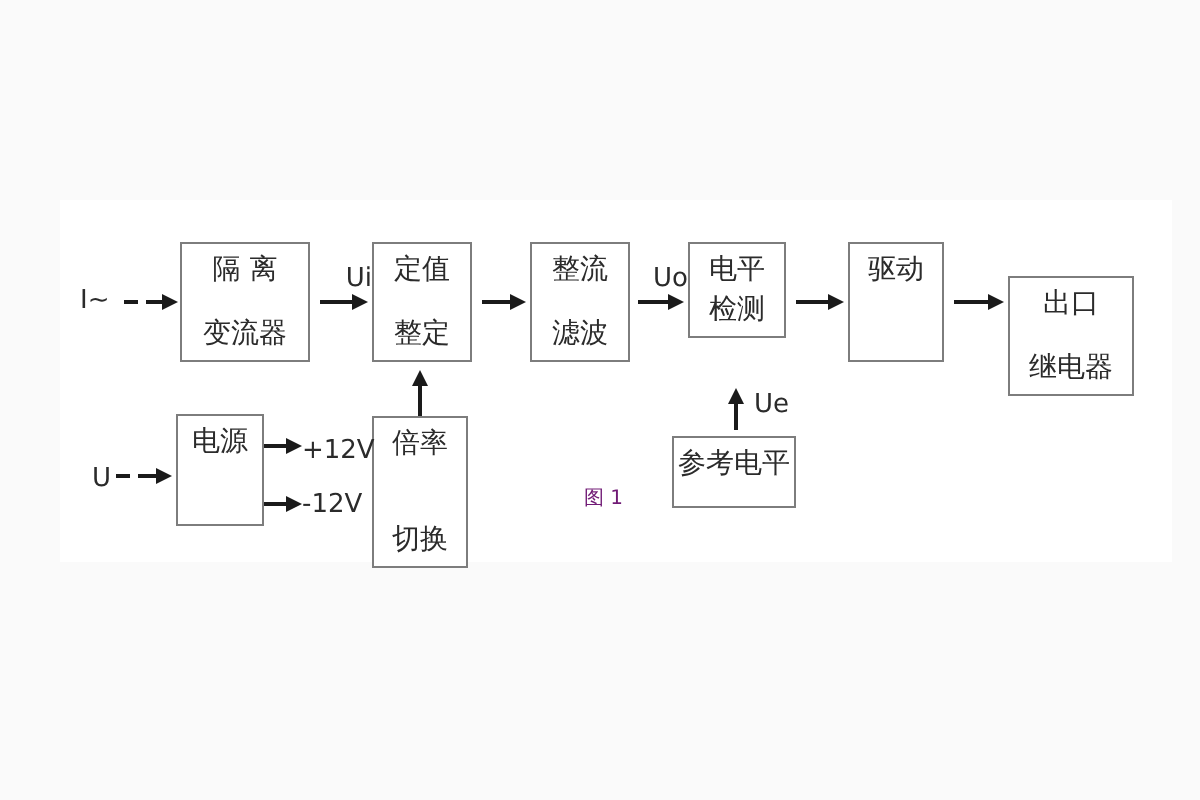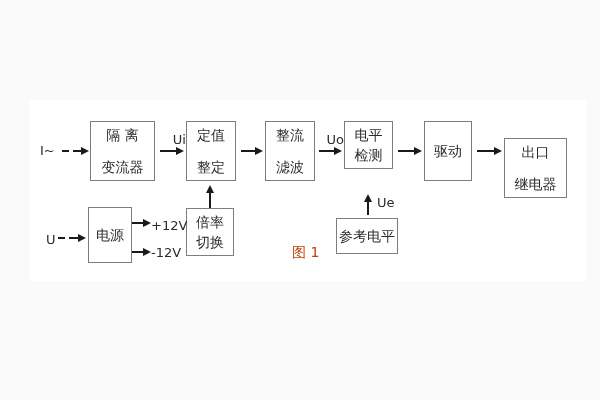--- a/index.html
+++ b/index.html
@@ -13,24 +13,24 @@
     position:absolute;left:30px;top:100px;width:556px;height:181px;
     background:#ffffff;
   }
   .box{
     position:absolute;box-sizing:border-box;
     background:#ffffff;border:1px solid #7d7d7d;
     display:flex;flex-direction:column;align-items:center;justify-content:space-between;
     font-size:14px;line-height:1;text-align:center;color:#2b2b2b;
     padding:6px 2px;white-space:nowrap;
   }
-  .box.single{justify-content:center}
+  .box.single{justify-content:flex-start}
   .sig{position:absolute;font-size:13px;line-height:1;white-space:nowrap;color:#2b2b2b}
   .sig.center{text-align:right}
-  .caption{position:absolute;font-size:14px;line-height:1;white-space:nowrap;color:#c2410c}
+  .caption{position:absolute;font-size:10px;line-height:1;white-space:nowrap;color:#701a75}
   
   .arrow-r{position:absolute;height:10px;display:flex;align-items:center}
   .arrow-r .dash{width:7px;height:1.5px;background:#1a1a1a;margin-right:4px}
   .arrow-r .shaft{flex:1;height:1.5px;background:#1a1a1a}
   .arrow-r .head{width:0;height:0;border-left:8px solid #1a1a1a;border-top:4.5px solid transparent;border-bottom:4.5px solid transparent}
   
   .arrow-u{position:absolute;width:10px;display:flex;flex-direction:column;align-items:center}
   .arrow-u .head{width:0;height:0;border-bottom:8px solid #1a1a1a;border-left:4.5px solid transparent;border-right:4.5px solid transparent}
   .arrow-u .shaft{width:1.5px;flex:1;background:#1a1a1a}
 </style>
@@ -65,21 +65,21 @@
 
 <div class="box" style="left:504px;top:138px;width:63px;height:60px">
   <span>出口</span>
   <span>继电器</span>
 </div>
 
 <div class="box single" style="left:88px;top:207px;width:44px;height:56px">
   <span>电源</span>
 </div>
 
-<div class="box" style="left:186px;top:208px;width:48px;height:48px">
+<div class="box" style="left:186px;top:208px;width:48px;height:76px">
   <span>倍率</span>
   <span>切换</span>
 </div>
 
 <div class="box single" style="left:336px;top:218px;width:62px;height:36px">
   <span>参考电平</span>
 </div>
 
 <span class="sig" style="left:40px;top:144px">I~</span>
 <span class="sig" style="left:46px;top:233px">U</span>

